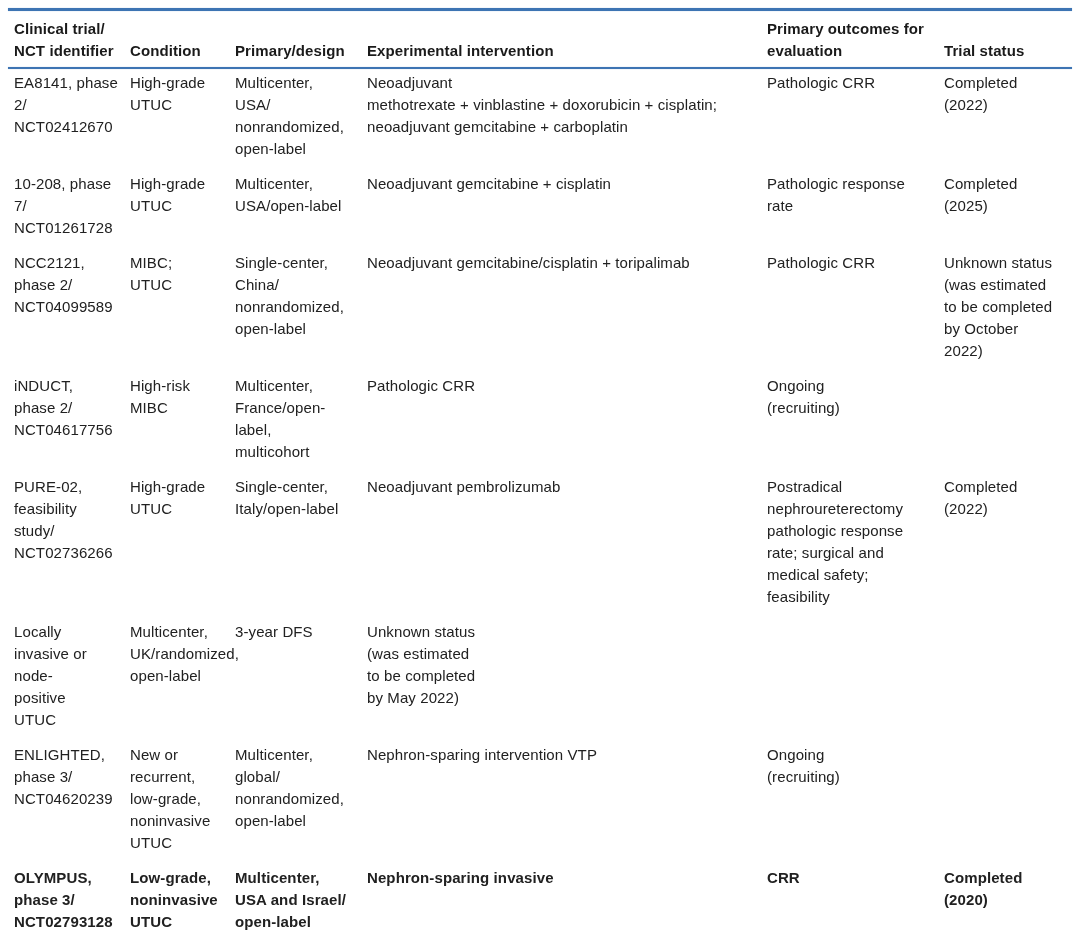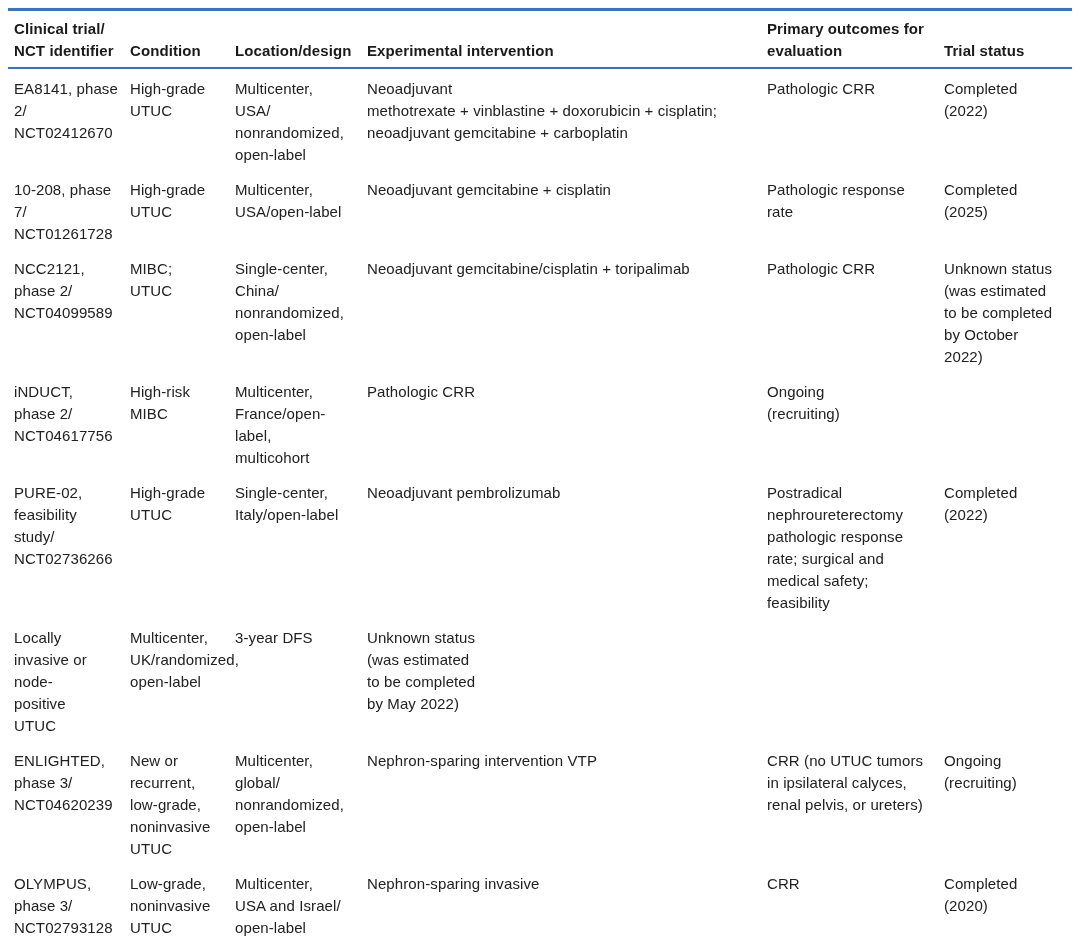--- a/index.html
+++ b/index.html
@@ -40,45 +40,46 @@
   .header-row {
     align-items: end;
     padding-top: 7px;
     padding-bottom: 5px;
   }
   .header-row .cell {
     font-weight: bold;
     color: #1a1a1a;
   }
   .body-rows {
-    padding-top: 9px;
+    padding-top: 3px;
   }
   .data-row {
     align-items: start;
     margin-bottom: 13px;
   }
   .data-row:last-child {
     margin-bottom: 16px;
+    font-weight: bold;
   }
   .bottom-pad {
     height: 1px;
   }
 </style>
 </head>
 <body>
 
 <div class="table-wrap">
 
   <div class="rule"></div>
 
   <div class="grid-row header-row">
     <div class="cell">Clinical trial/
 NCT identifier</div>
     <div class="cell">Condition</div>
-    <div class="cell">Location/design</div>
+    <div class="cell">Primary/design</div>
     <div class="cell">Experimental intervention</div>
     <div class="cell">Primary outcomes for
 evaluation</div>
     <div class="cell">Trial status</div>
   </div>
 
   <div class="rule"></div>
 
   <div class="body-rows">
 
@@ -192,23 +193,20 @@
       <div class="cell">New or
 recurrent,
 low-grade,
 noninvasive
 UTUC</div>
       <div class="cell">Multicenter,
 global/
 nonrandomized,
 open-label</div>
       <div class="cell">Nephron-sparing intervention VTP</div>
-      <div class="cell">CRR (no UTUC tumors
-in ipsilateral calyces,
-renal pelvis, or ureters)</div>
       <div class="cell">Ongoing
 (recruiting)</div>
     </div>
 
     <div class="grid-row data-row">
       <div class="cell">OLYMPUS,
 phase 3/
 NCT02793128</div>
       <div class="cell">Low-grade,
 noninvasive

